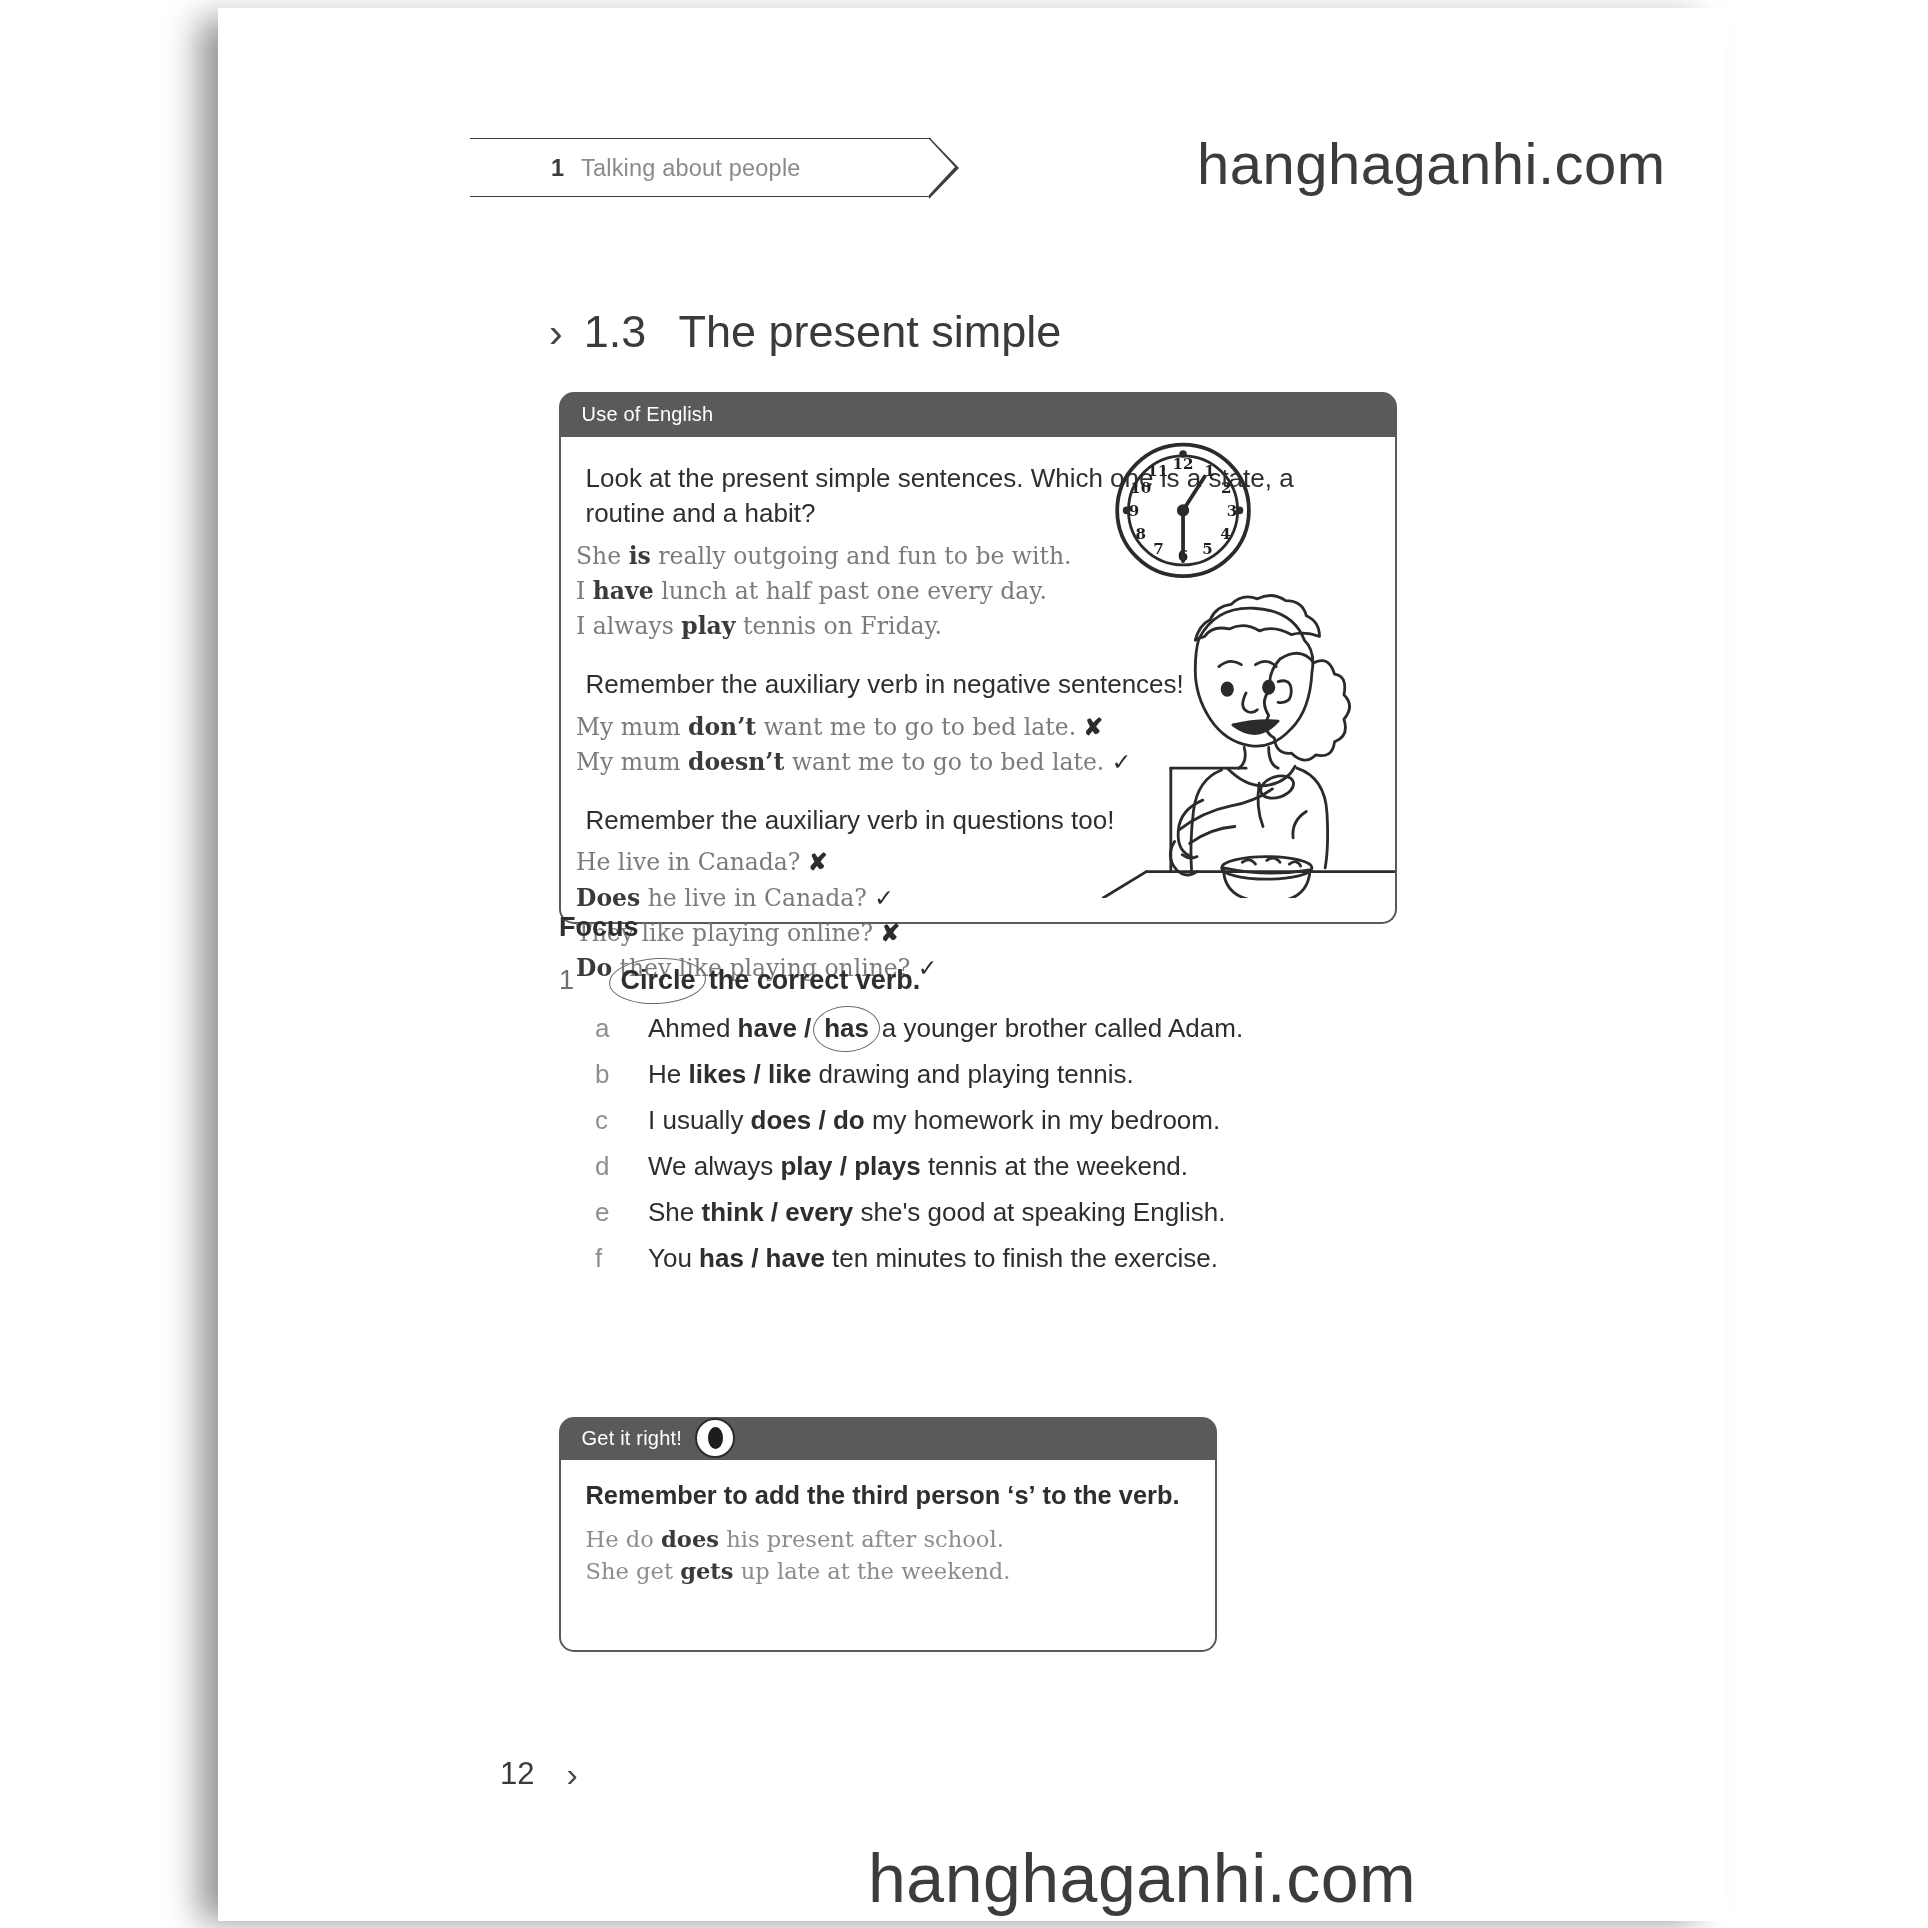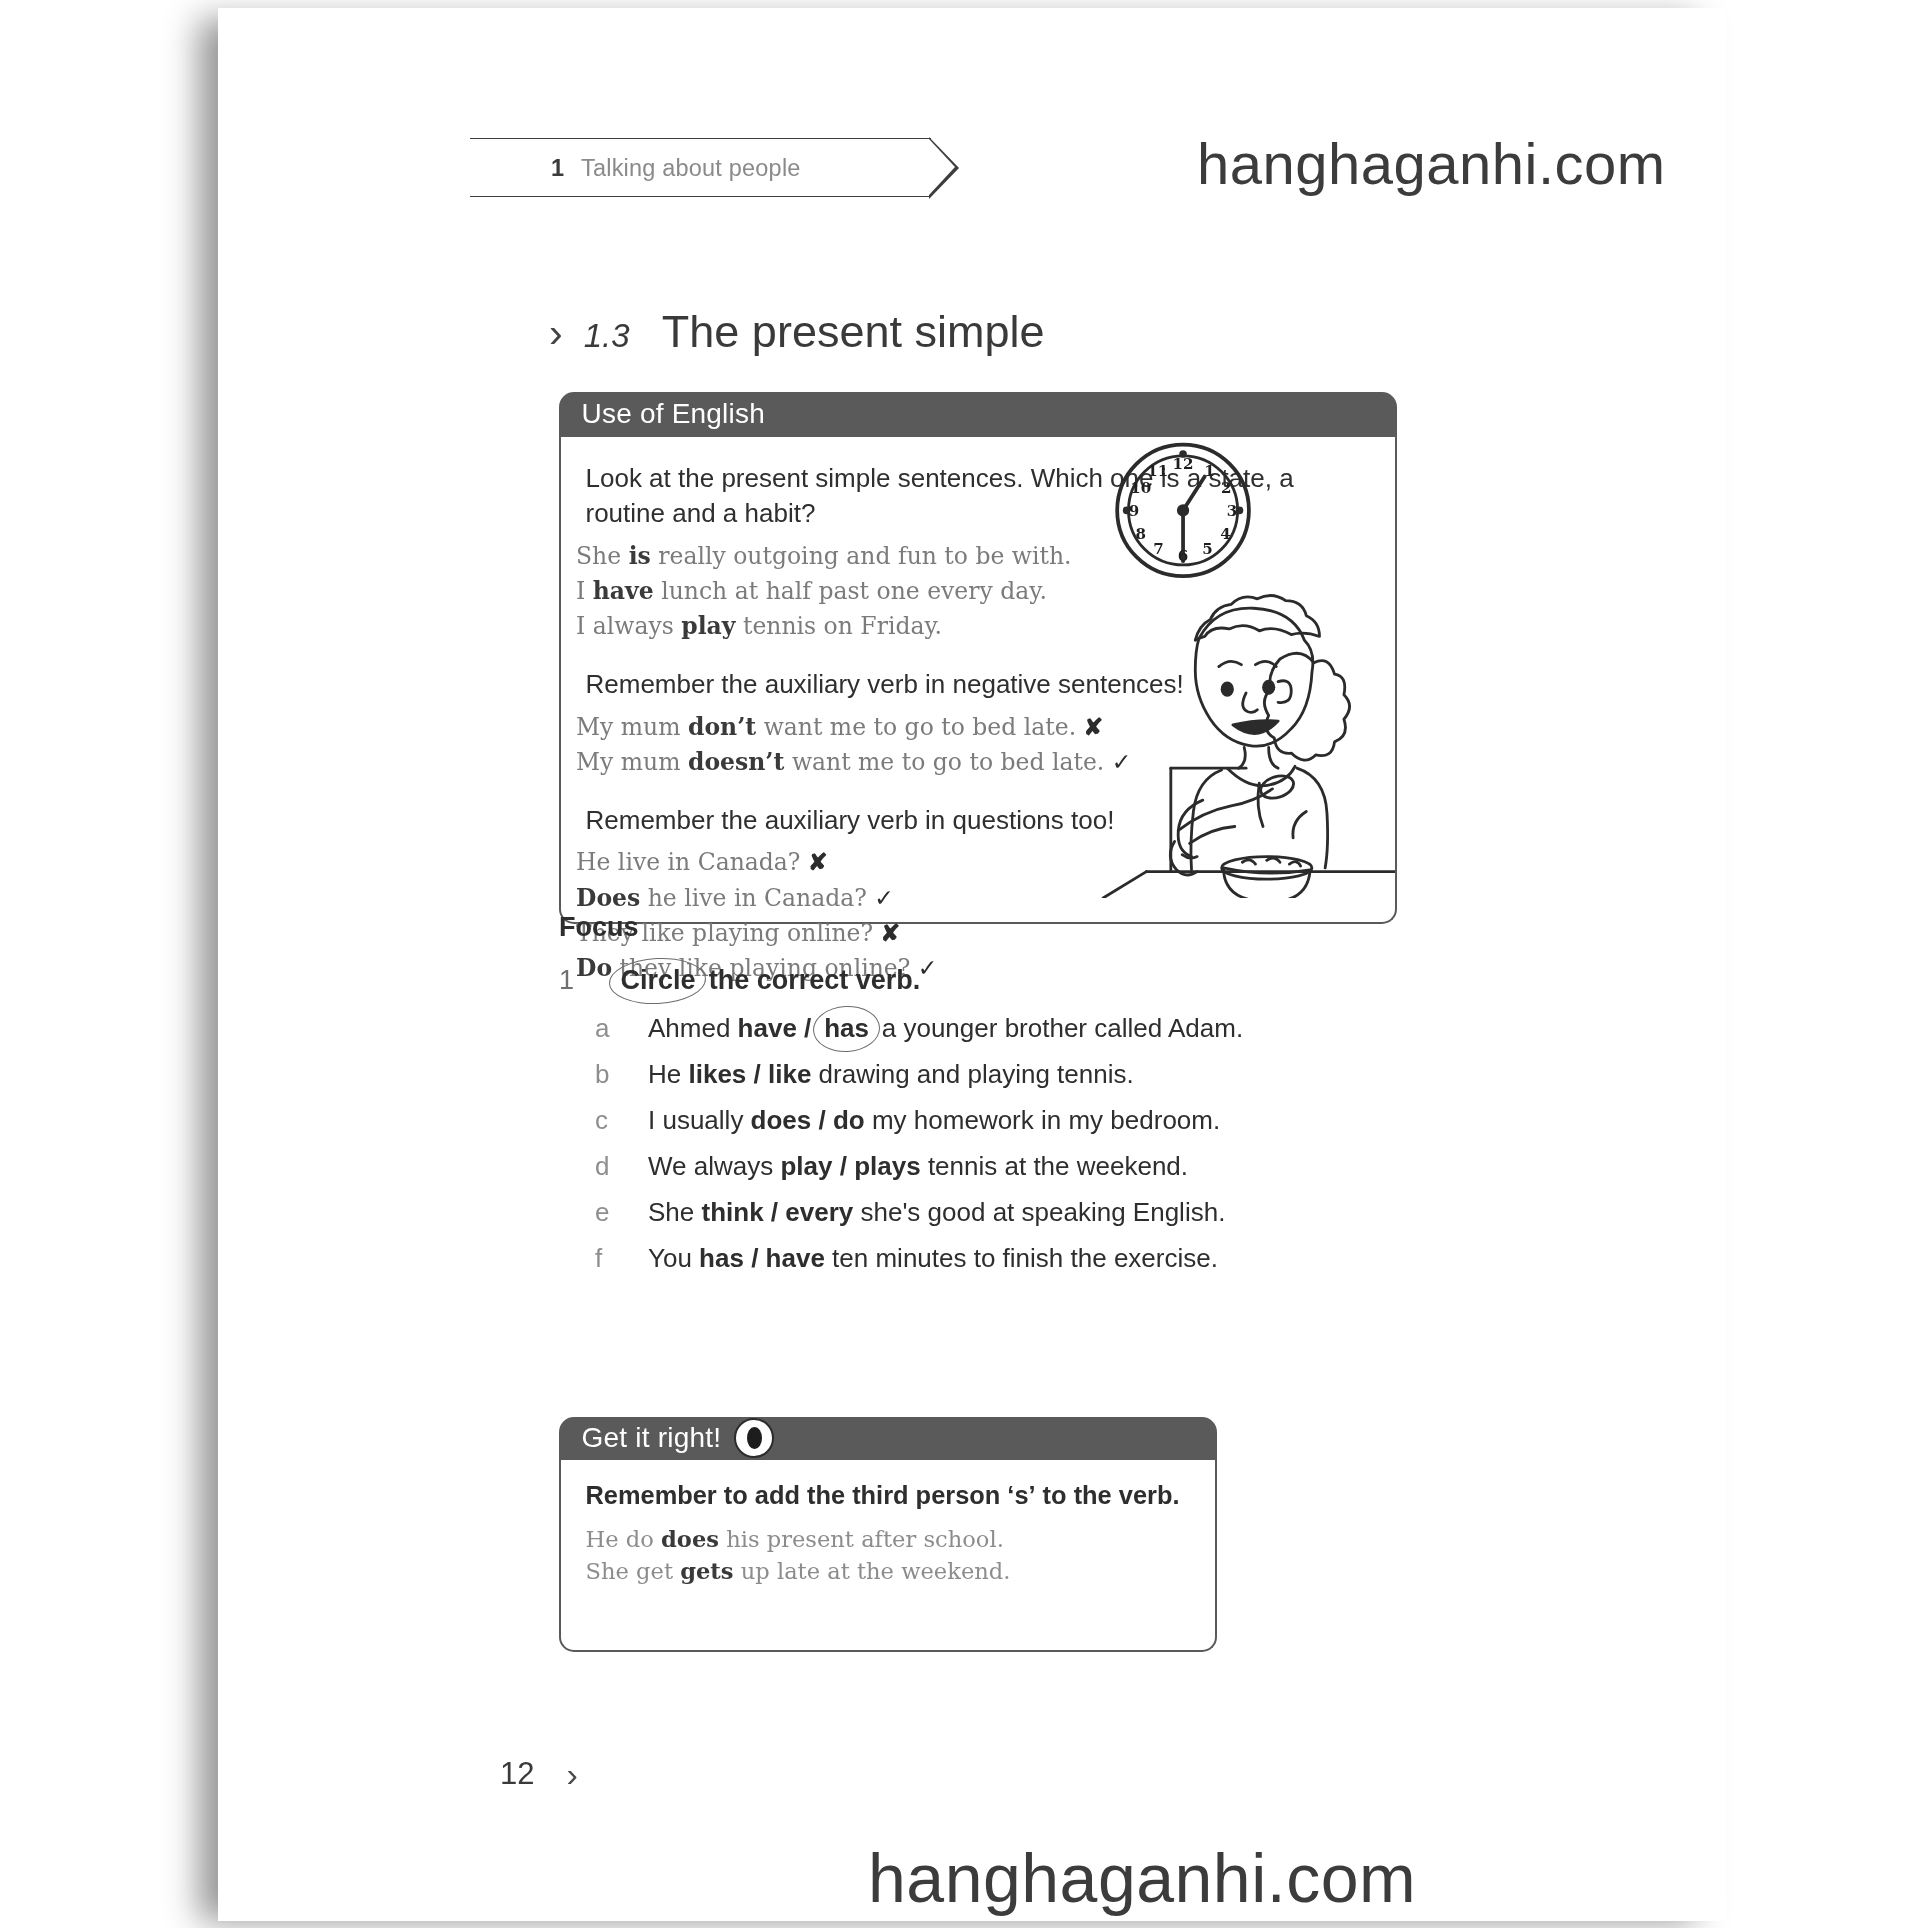--- a/index.html
+++ b/index.html
@@ -60,32 +60,32 @@
     font-size:23.5px;color:#8a8a8a;letter-spacing:0.2px;
   }
 
   
   #section-heading{
     position:absolute;left:331px;top:298px;
     display:flex;align-items:baseline;gap:21px;
     color:#3a3a3a;
   }
   #section-heading .chev{font-size:41px;font-weight:300;color:#444;line-height:1;}
-  #section-heading .num{font-size:33px;font-weight:400;letter-spacing:0px;font-style:italic;}
+  #section-heading .num{font-size:45px;font-weight:400;letter-spacing:0px;}
   #section-heading .txt{font-size:45px;font-weight:400;letter-spacing:0px;margin-left:11.3px;}
 
   
   .grey-box{position:absolute;}
   .grey-box .box-head{
     background:#5a5a5a;
     border-radius:15px 15px 0 0;
     color:#fff;
     display:flex;align-items:center;gap:13px;
     padding:0 0 0 22.6px;
-    font-size:28px;
+    font-size:20px;
     letter-spacing:0.2px;
   }
   .grey-box .box-body{
     background:#fff;
     border:2.8px solid #5a5a5a;
     border-top:none;
     border-radius:0 0 15px 15px;
     position:relative;
   }
 

